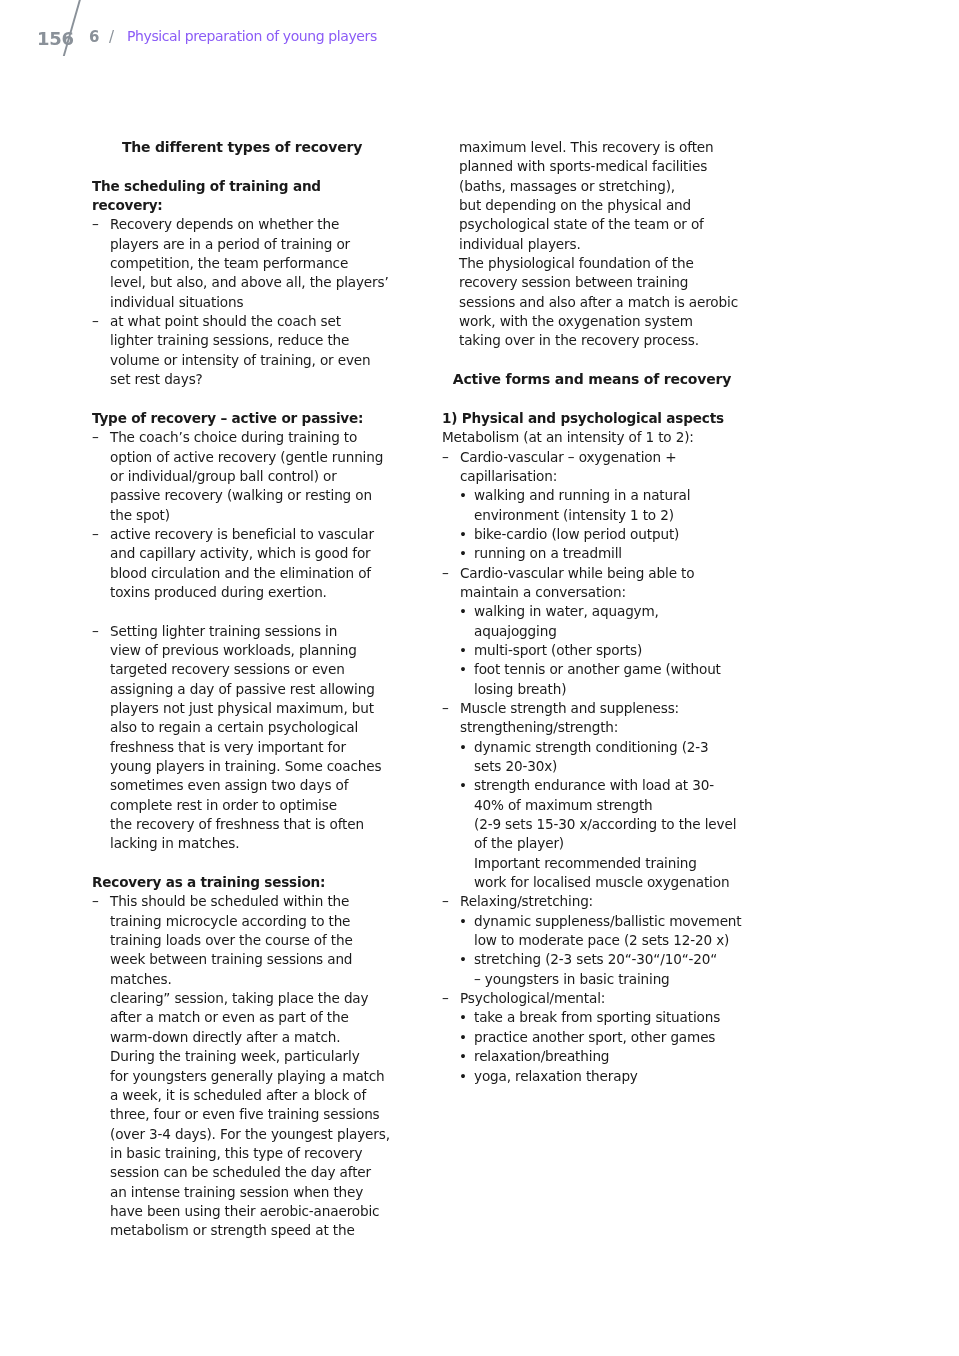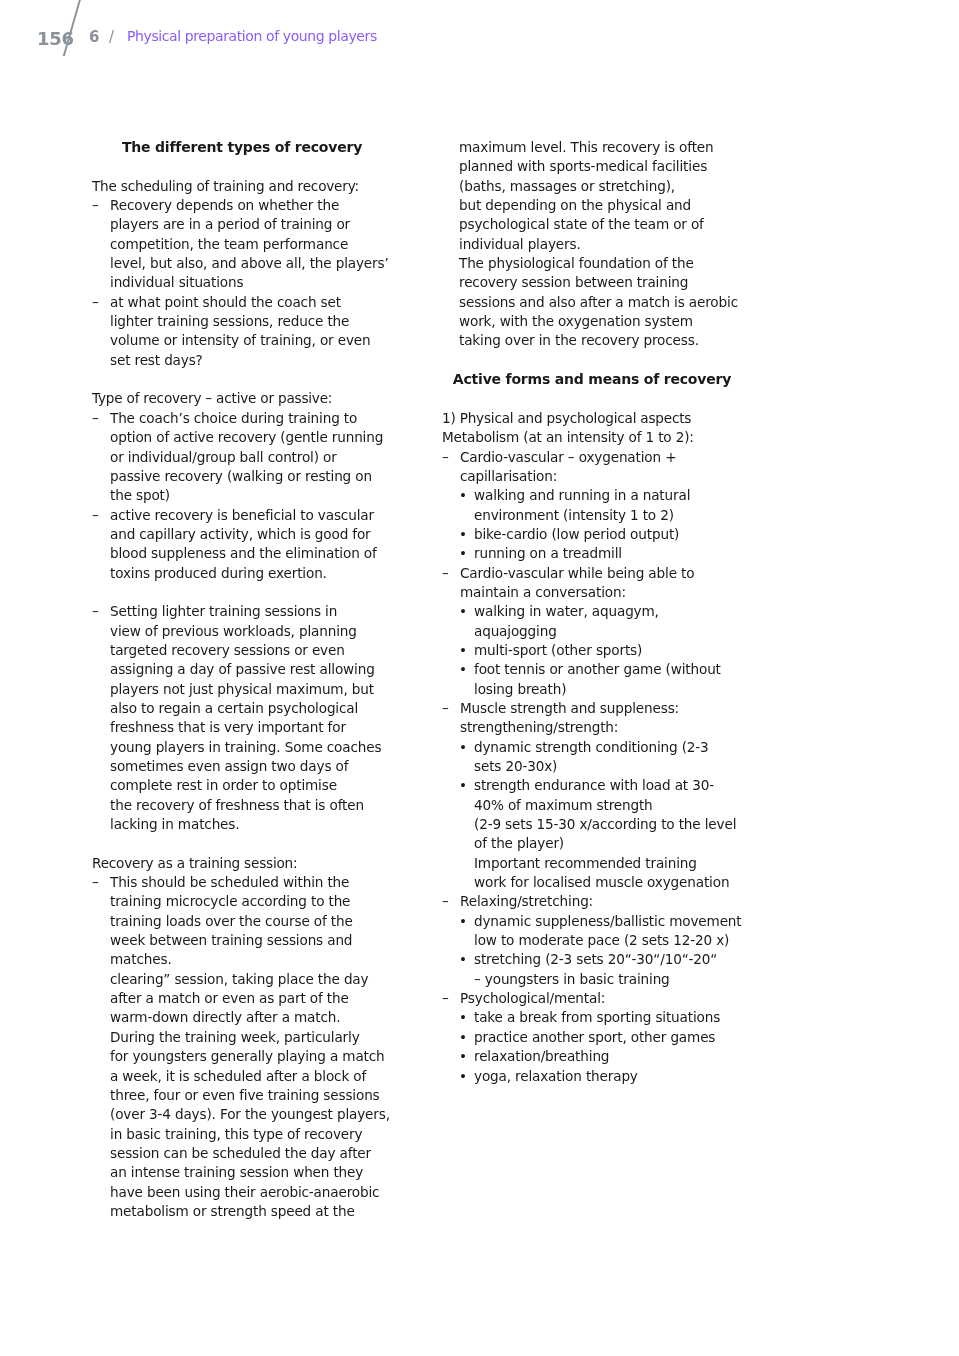--- a/index.html
+++ b/index.html
@@ -10,21 +10,21 @@
   .slash-line { position: absolute; left: 80px; top: -4px; width: 2px; height: 60px; background: #8a9199; transform: skewX(-16deg); transform-origin: top left; }
   .chapter-num { position: absolute; left: 89px; top: 28px; font-size: 15px; font-weight: bold; color: #8a9199; }
   .chapter-sep { position: absolute; left: 109px; top: 28px; font-size: 15px; color: #8a9199; }
   .chapter-title { position: absolute; left: 127px; top: 28px; font-size: 14px; color: #8b5cf6; letter-spacing: -0.4px; }
 
   .col { position: absolute; top: 138px; font-size: 13.6px; line-height: 19.35px; letter-spacing: -0.15px; }
   .col-left { left: 92px; width: 300px; }
   .col-right { left: 412px; width: 300px; margin-left: 30px; }
 
   .heading { font-weight: bold; font-family: "DejaVu Sans", sans-serif; font-size: 14px; letter-spacing: -0.2px; text-align: center; }
-  .sub { font-weight: normal; letter-spacing: -0.2px; }
+  .sub { font-weight: bold; letter-spacing: -0.2px; }
   .gap { height: 19.35px; }
   p { margin: 0; }
 
   .dash-item { position: relative; padding-left: 18px; }
   .dash-item .mark { position: absolute; left: 0; top: 0; }
   .bullet-item { position: relative; padding-left: 32px; }
   .bullet-item .mark { position: absolute; left: 17px; top: 0; }
   .right-top { padding-left: 17px; }
 </style>
 </head>
@@ -65,21 +65,21 @@
         <div>The coach’s choice during training to</div>
         <div>option of active recovery (gentle running</div>
         <div>or individual/group ball control) or</div>
         <div>passive recovery (walking or resting on</div>
         <div>the spot)</div>
       </div>
       <div class="dash-item">
         <span class="mark">–</span>
         <div>active recovery is beneficial to vascular</div>
         <div>and capillary activity, which is good for</div>
-        <div>blood suppleness and the elimination of</div>
+        <div>blood circulation and the elimination of</div>
         <div>toxins produced during exertion.</div>
       </div>
       <div class="gap"></div>
       <div class="dash-item">
         <span class="mark">–</span>
         <div>Setting lighter training sessions in</div>
         <div>view of previous workloads, planning</div>
         <div>targeted recovery sessions or even</div>
         <div>assigning a day of passive rest allowing</div>
         <div>players not just physical maximum, but</div>

